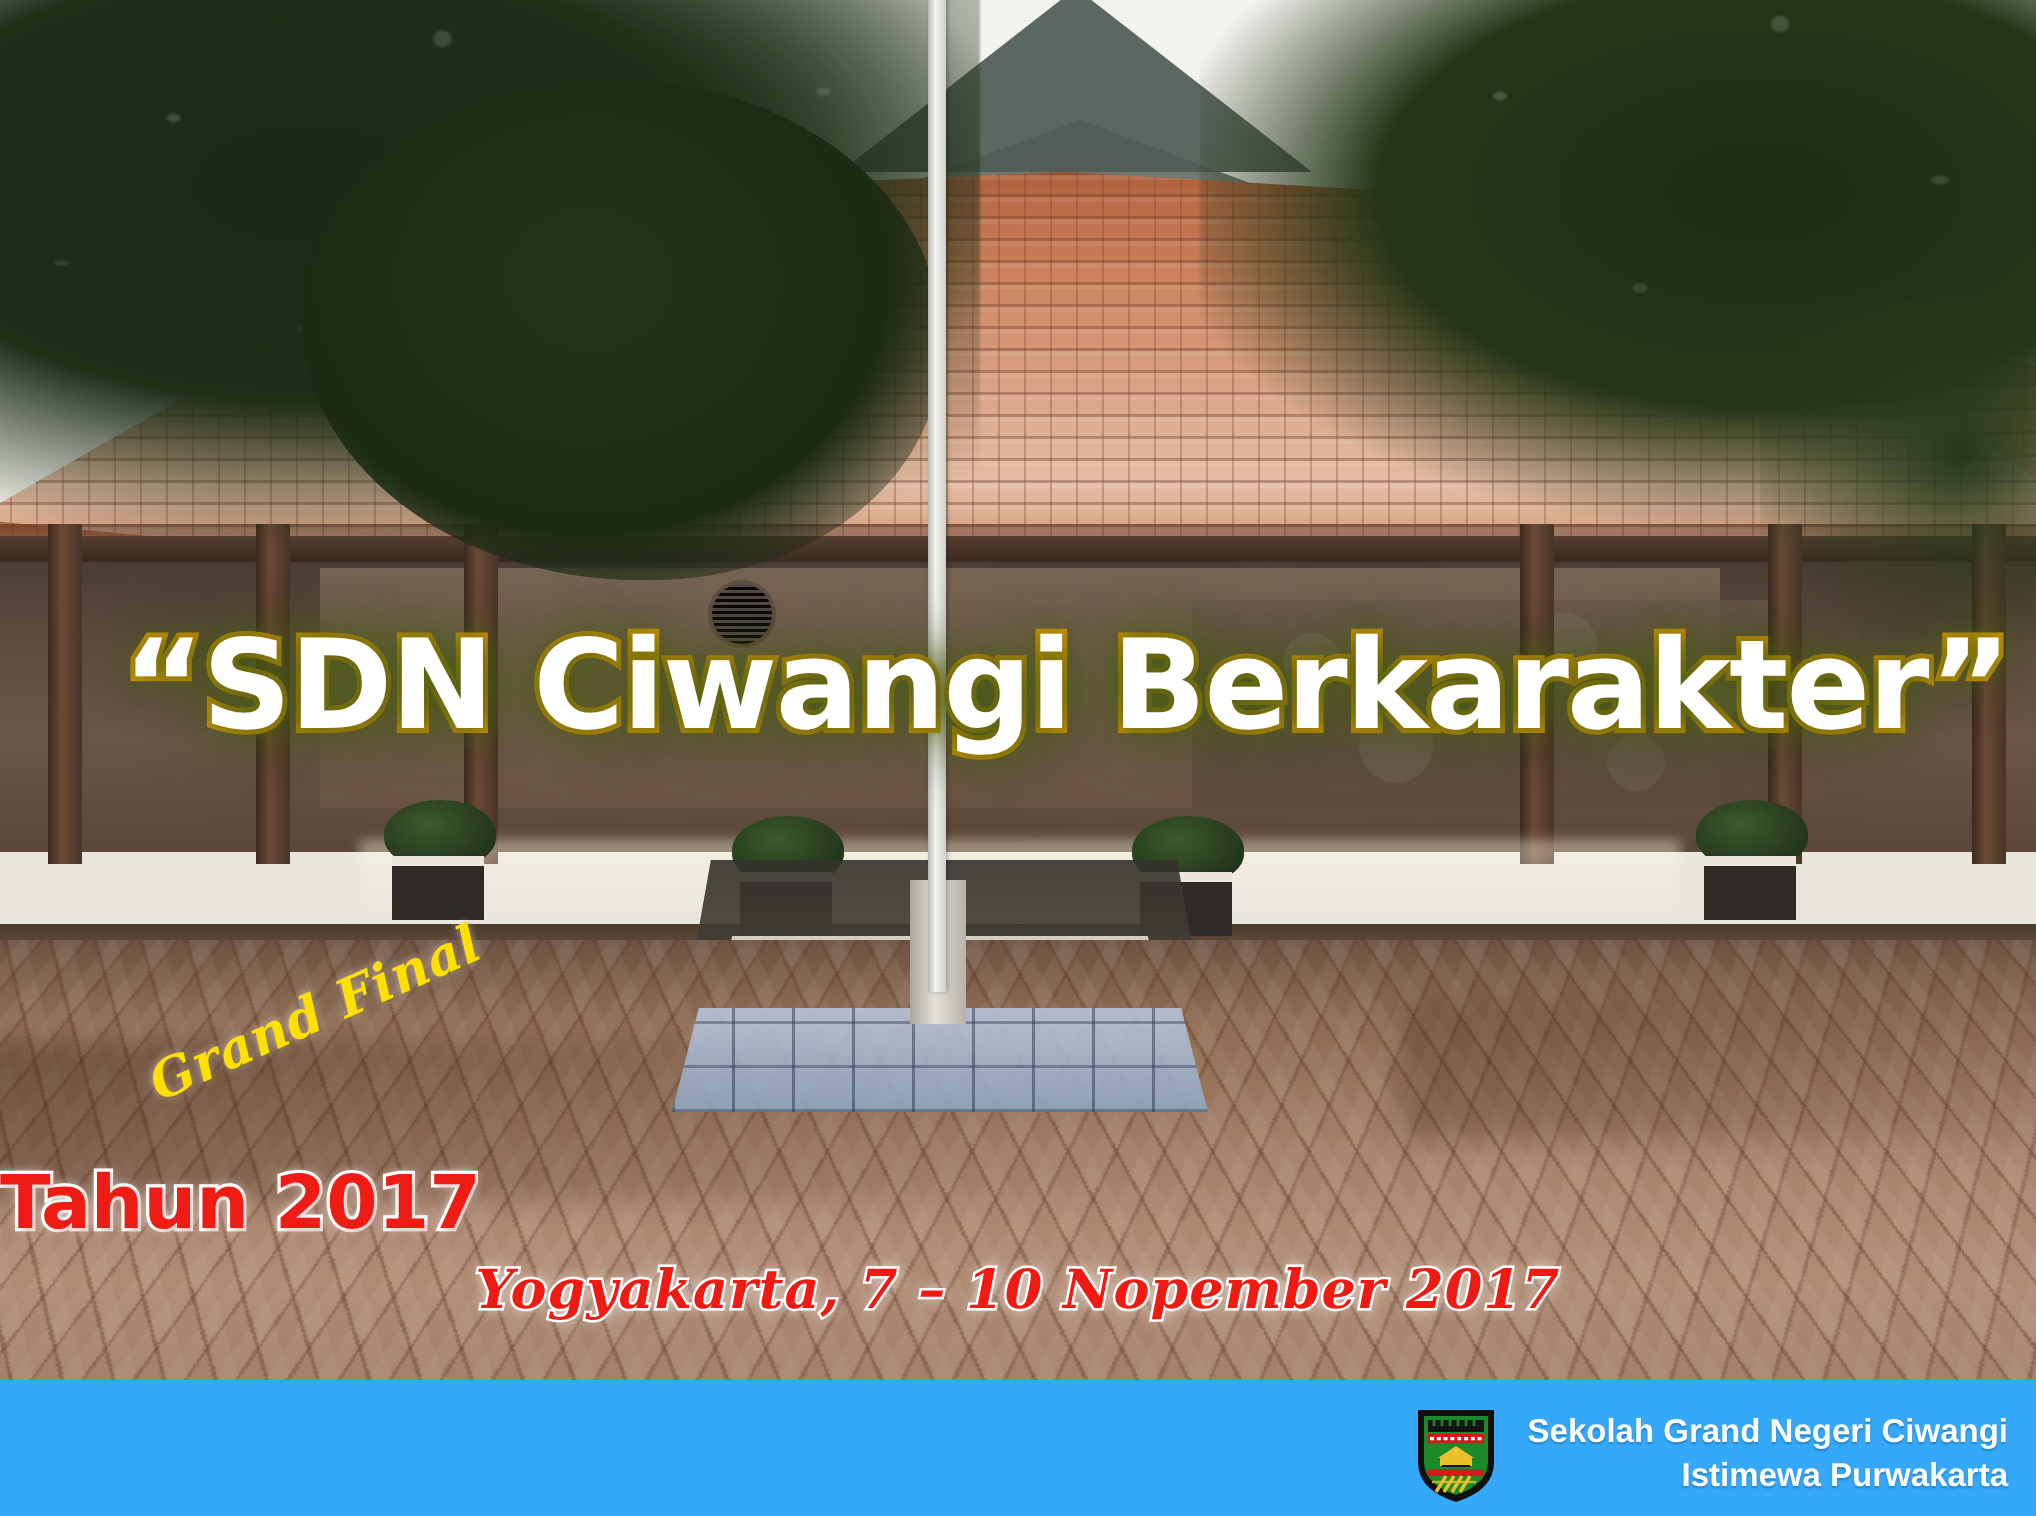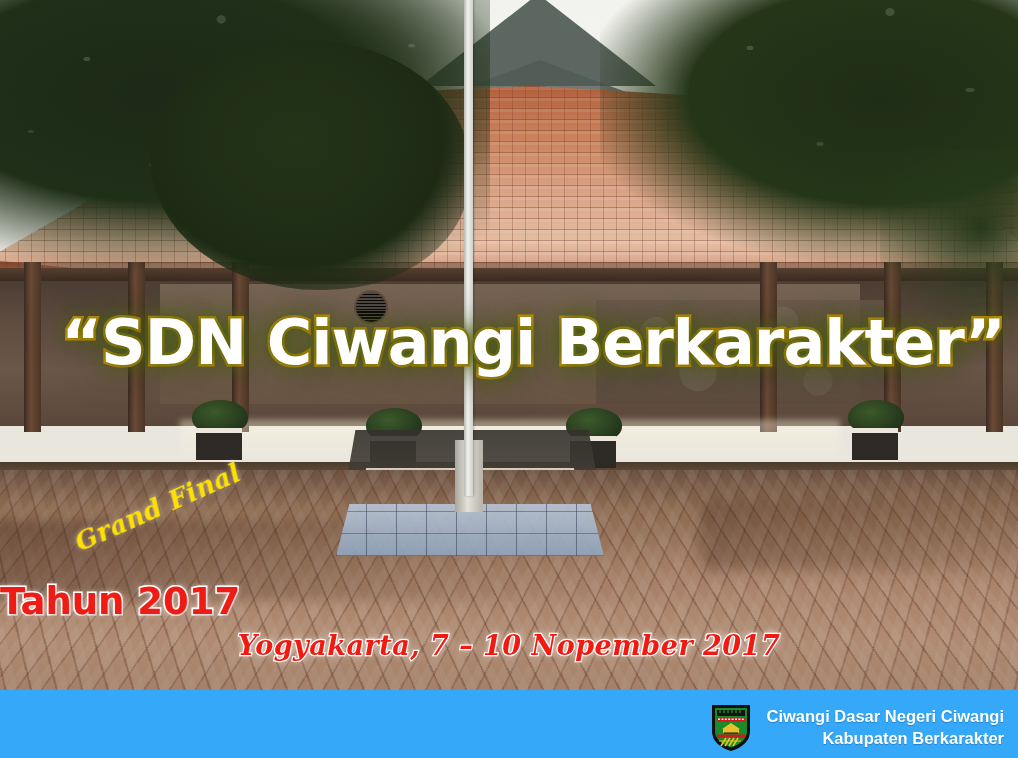--- a/index.html
+++ b/index.html
@@ -503,18 +503,18 @@
       <path d="M13 28 L22 22 L31 28 Z" fill="#e8c12a"></path>
       <rect x="14" y="28" width="16" height="4" fill="#e8c12a"></rect>
       <path d="M15 32 L29 32" stroke="#101010" stroke-width="1"></path>
 
       <rect x="8" y="33.5" width="28" height="3.4" fill="#cf1b1b"></rect>
 
       <path d="M12 45 L17 37 M16 45 L21 37 M20 45 L25 37 M24 45 L29 37" stroke="#e8c12a" stroke-width="1.7"></path>
       <path d="M10 40 L32 40" stroke="#e8c12a" stroke-width="1.2" opacity=".8"></path>
     </svg>
     <div class="footer-text">
-      <div>Ciwangi Dasar Negeri Ciwangi</div>
-      <div>Kabupaten Berkarakter</div>
+      <div>Sekolah Grand Negeri Ciwangi</div>
+      <div>Istimewa Purwakarta</div>
     </div>
   </div>
 
 </div>
 
 </body></html>

